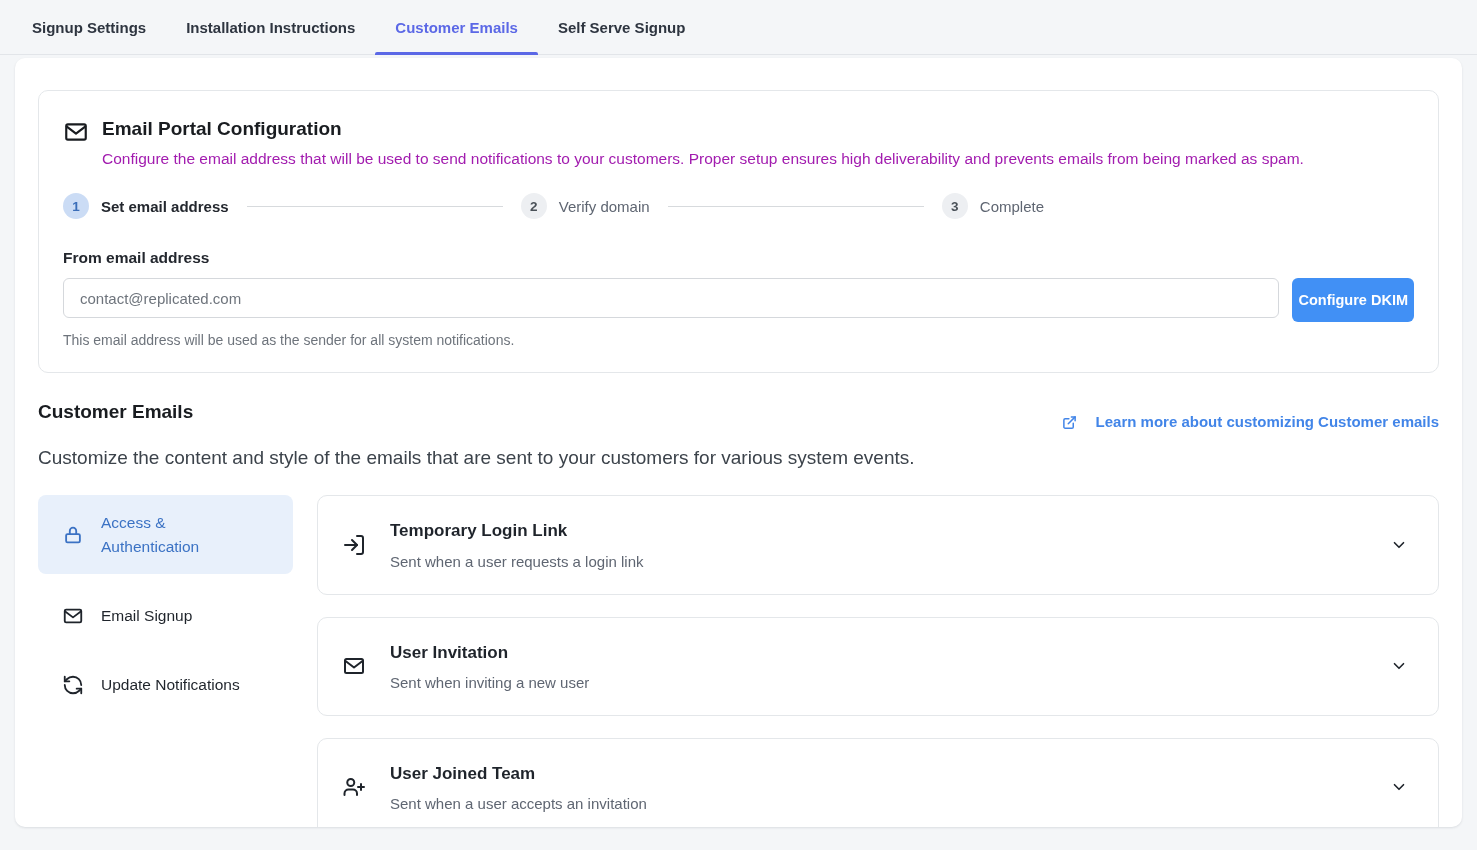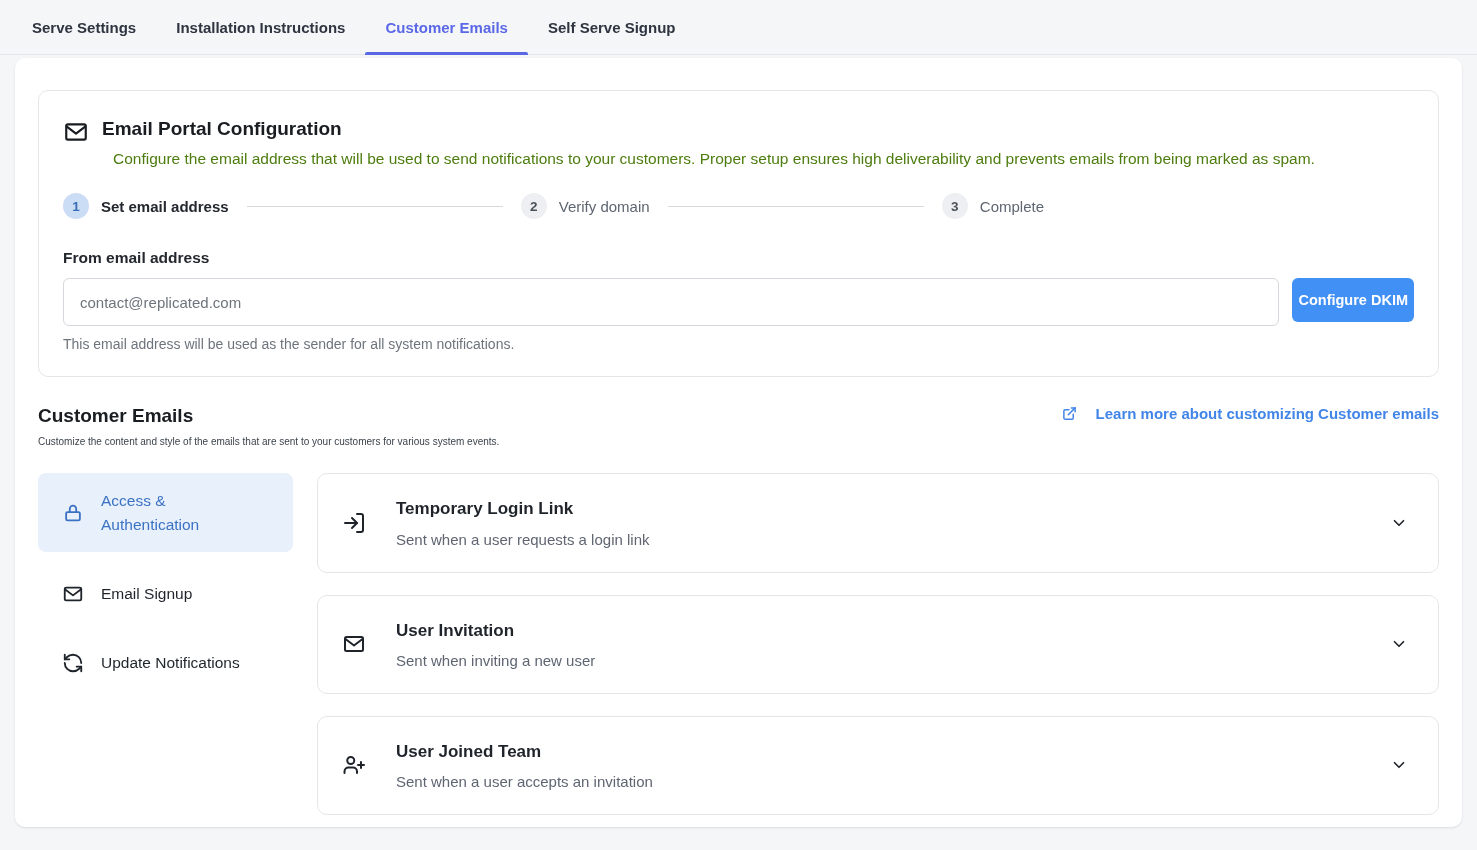--- a/index.html
+++ b/index.html
@@ -53,41 +53,41 @@
 
   
   .config-card {
     border: 1px solid #e4e7ea;
     border-radius: 10px;
     padding: 26px 24px 24px 24px;
   }
   .config-header { display: flex; gap: 13px; }
   .config-header .icn { flex: 0 0 auto; margin-top: 2px; }
   .config-title { font-size: 19px; font-weight: 700; color: #191c20; line-height: 1.25; }
-  .config-desc { font-size: 15.5px; color: #4d7c0f; margin-top: 7px; line-height: 1.4; margin-left: 11px; }
+  .config-desc { font-size: 15.5px; color: #a21caf; margin-top: 7px; line-height: 1.4; }
 
   .stepper { display: flex; align-items: center; margin-top: 24px; }
   .step { display: flex; align-items: center; gap: 12px; }
   .step-circle {
     width: 26px; height: 26px; border-radius: 50%;
     display: flex; align-items: center; justify-content: center;
     font-size: 13.5px; font-weight: 600;
     background: #edeff2; color: #4a5158;
     flex: 0 0 auto;
   }
   .step.current .step-circle { background: #cbdcf5; color: #3a6db8; }
   .step-label { font-size: 15px; color: #5f6672; white-space: nowrap; }
   .step.current .step-label { color: #23272e; font-weight: 700; }
   .step-line { flex: 1 1 auto; height: 1px; background: #d7dadd; margin: 0 18px; min-width: 40px; }
 
   .from-label { margin-top: 30px; font-size: 15.5px; font-weight: 700; color: #23272e; }
   .email-row { display: flex; gap: 13px; margin-top: 11px; }
   .email-input {
     flex: 1 1 auto;
-    height: 48px;
+    height: 40px;
     border: 1px solid #d5d8dc;
     border-radius: 6px;
     padding: 0 16px;
     font-family: "Liberation Sans", sans-serif;
     font-size: 15px;
     color: #6e747c;
     background: #fff;
     outline: none;
   }
   .dkim-btn {
@@ -106,25 +106,25 @@
   .helper-text { margin-top: 10px; font-size: 14px; color: #6e747c; }
 
   
   .section-header {
     margin-top: 28px;
     display: flex;
     justify-content: space-between;
     align-items: flex-start;
   }
   .section-title { font-size: 19px; font-weight: 700; color: #191c20; }
-  .section-desc { font-size: 10px; color: #3c434b; margin-top: 9px; }
+  .section-desc { font-size: 19px; color: #3c434b; margin-top: 24px; }
   .learn-link {
-    display: flex; align-items: center; gap: 19px;
+    display: flex; align-items: flex-end; gap: 19px;
     font-size: 15px; font-weight: 700; color: #4285e8;
-    text-decoration: none; white-space: nowrap;
+    text-decoration: none; margin-top: 12px; white-space: nowrap;
     cursor: pointer;
   }
 
   .columns { display: flex; gap: 24px; margin-top: 26px; }
 
   
   .cat-list { width: 255px; flex: 0 0 auto; }
   .cat-item {
     display: flex; align-items: center; gap: 17px;
     padding: 16px 18px 16px 24px;
@@ -141,38 +141,38 @@
   .cat-label.wrap { max-width: 125px; }
 
   
   .tpl-list { flex: 1 1 auto; }
   .tpl-card {
     border: 1px solid #e4e7ea;
     border-radius: 10px;
     padding: 24px;
     display: flex;
     align-items: center;
-    gap: 30px;
+    gap: 24px;
     margin-bottom: 22px;
     cursor: pointer;
     background: #fff;
   }
   .tpl-card .icn { flex: 0 0 auto; }
   .tpl-text { flex: 1 1 auto; }
   .tpl-title { font-size: 17px; font-weight: 700; color: #1f242b; line-height: 1.3; }
   .tpl-sub { font-size: 15px; color: #5f6672; margin-top: 10px; }
   .tpl-chevron { flex: 0 0 auto; margin-right: 6px; }
 
   svg { display: block; }
 </style>
 </head>
 <body>
 
 <nav class="tabbar">
-  <div class="tab">Serve Settings</div>
+  <div class="tab">Signup Settings</div>
   <div class="tab">Installation Instructions</div>
   <div class="tab active">Customer Emails</div>
   <div class="tab">Self Serve Signup</div>
 </nav>
 
 <main class="page-card">
 
   <section class="config-card">
     <div class="config-header">
       <span class="icn">

